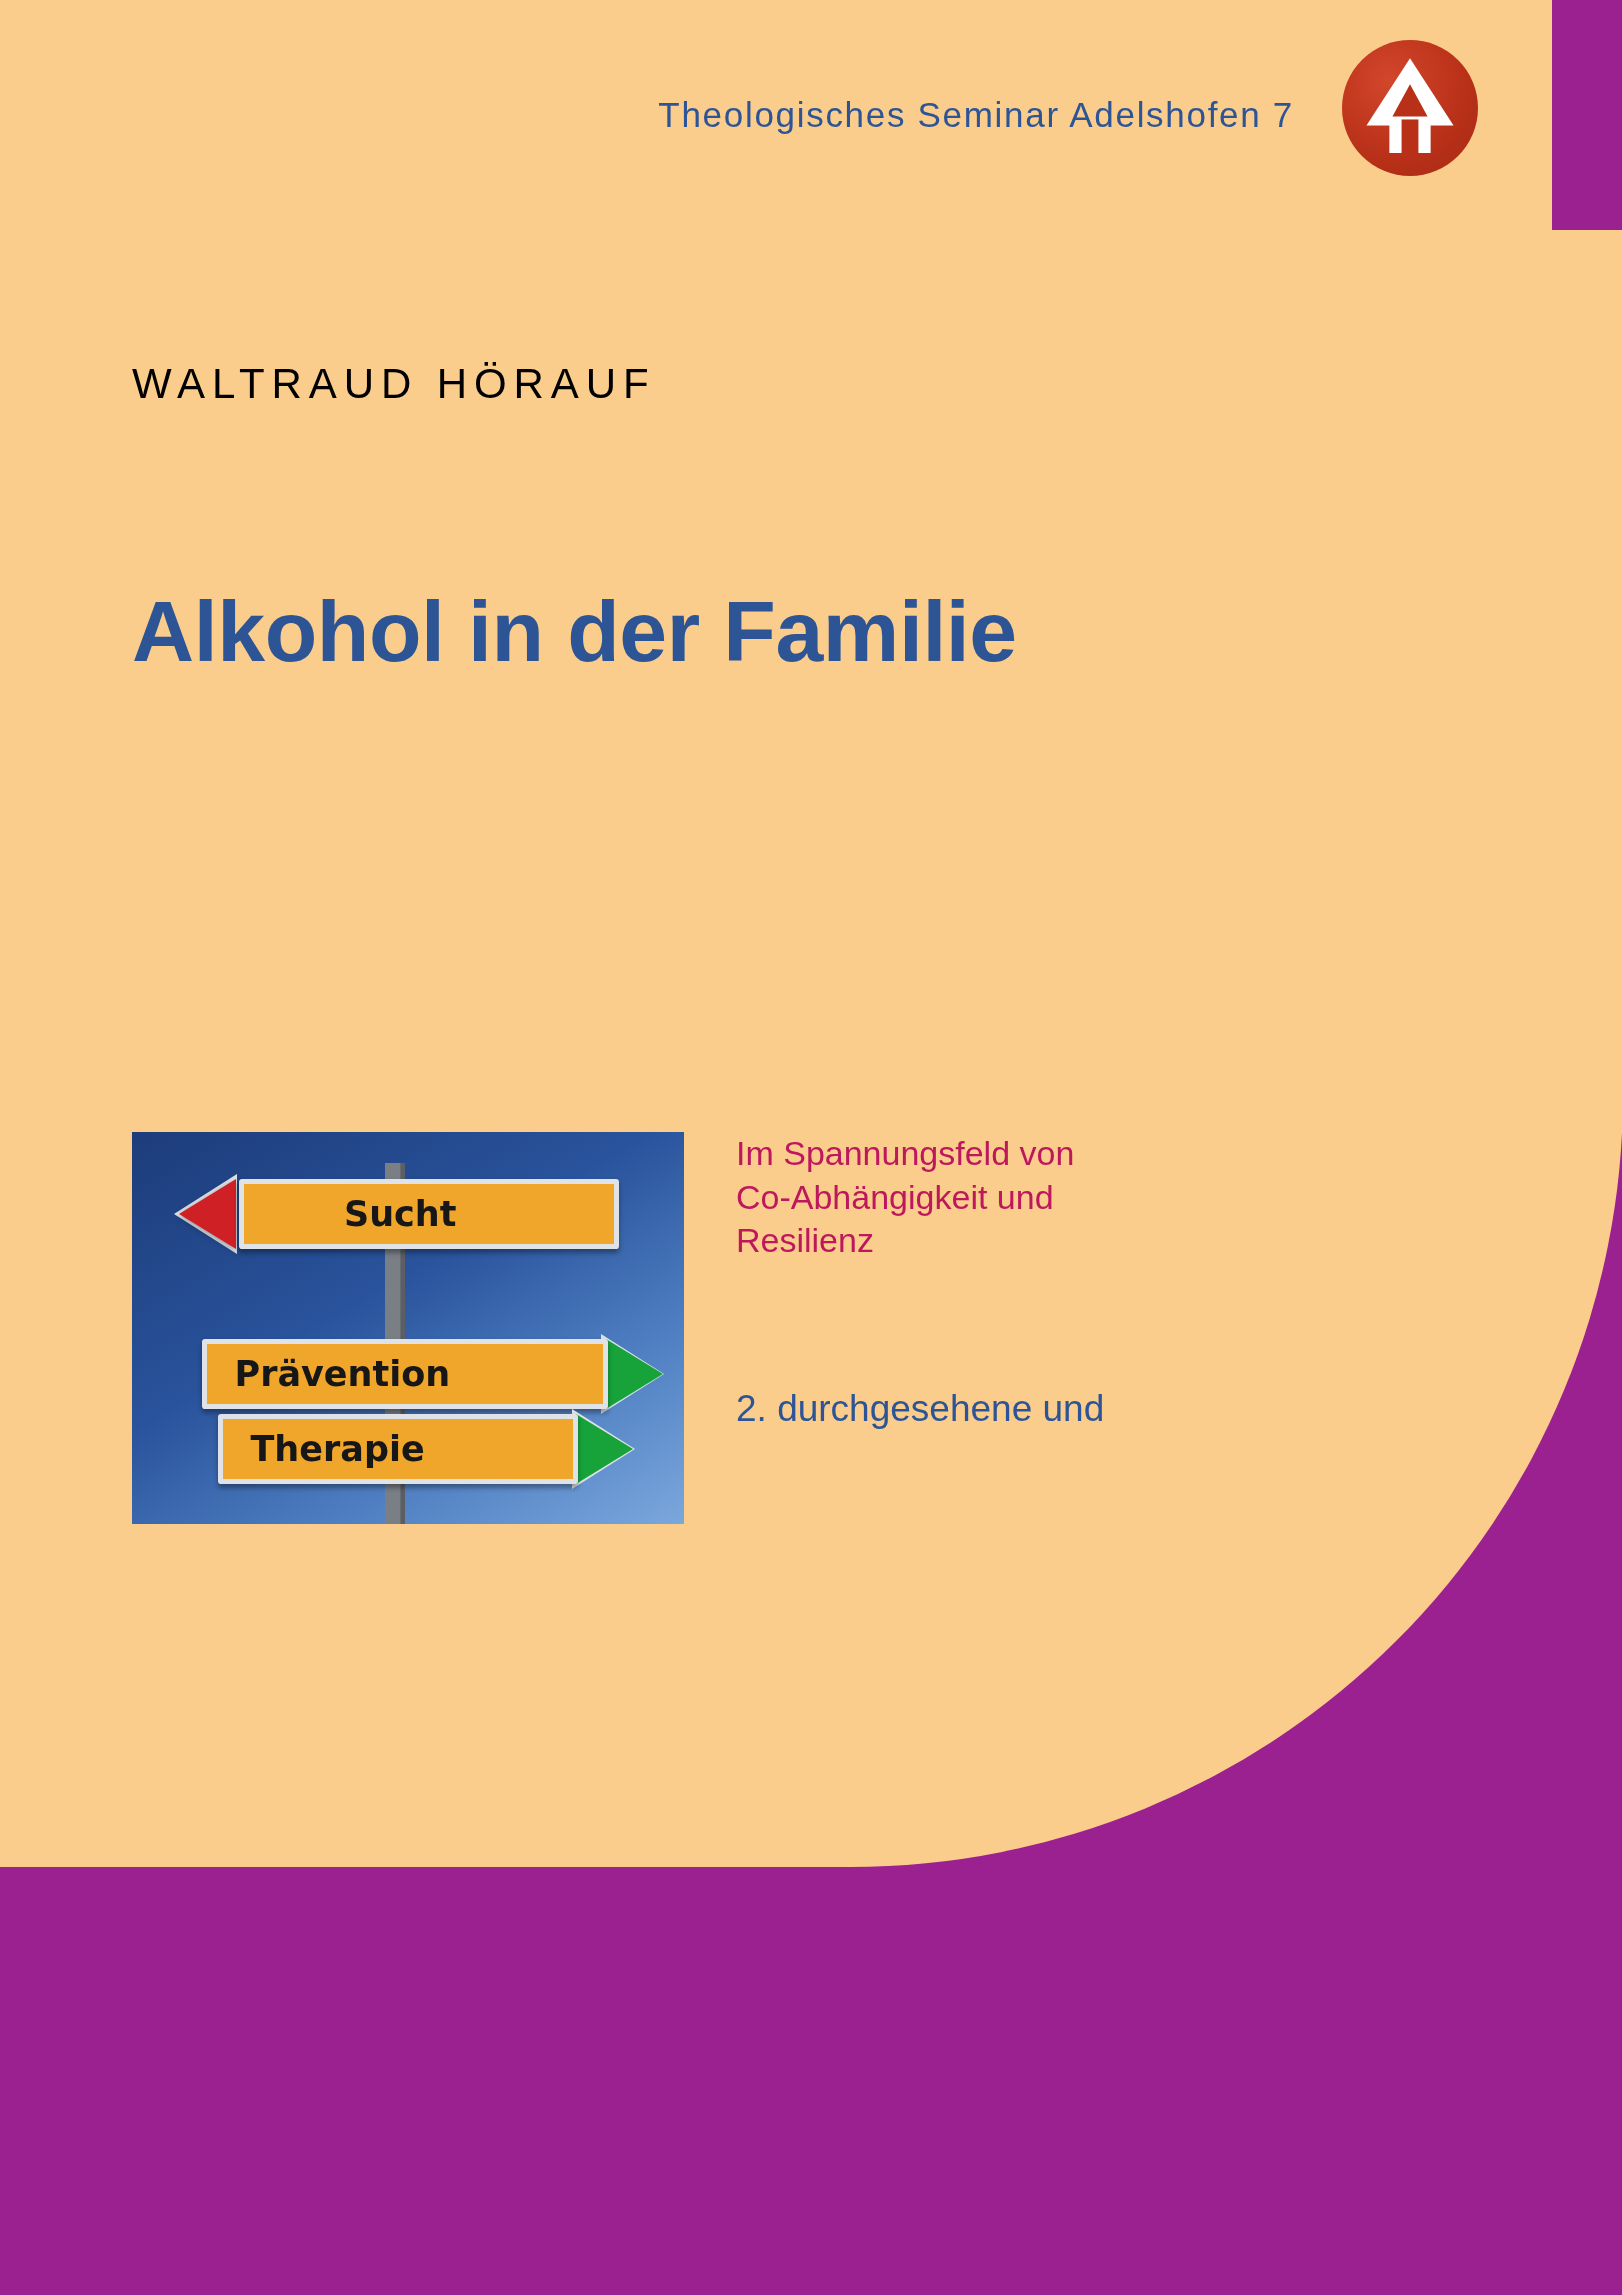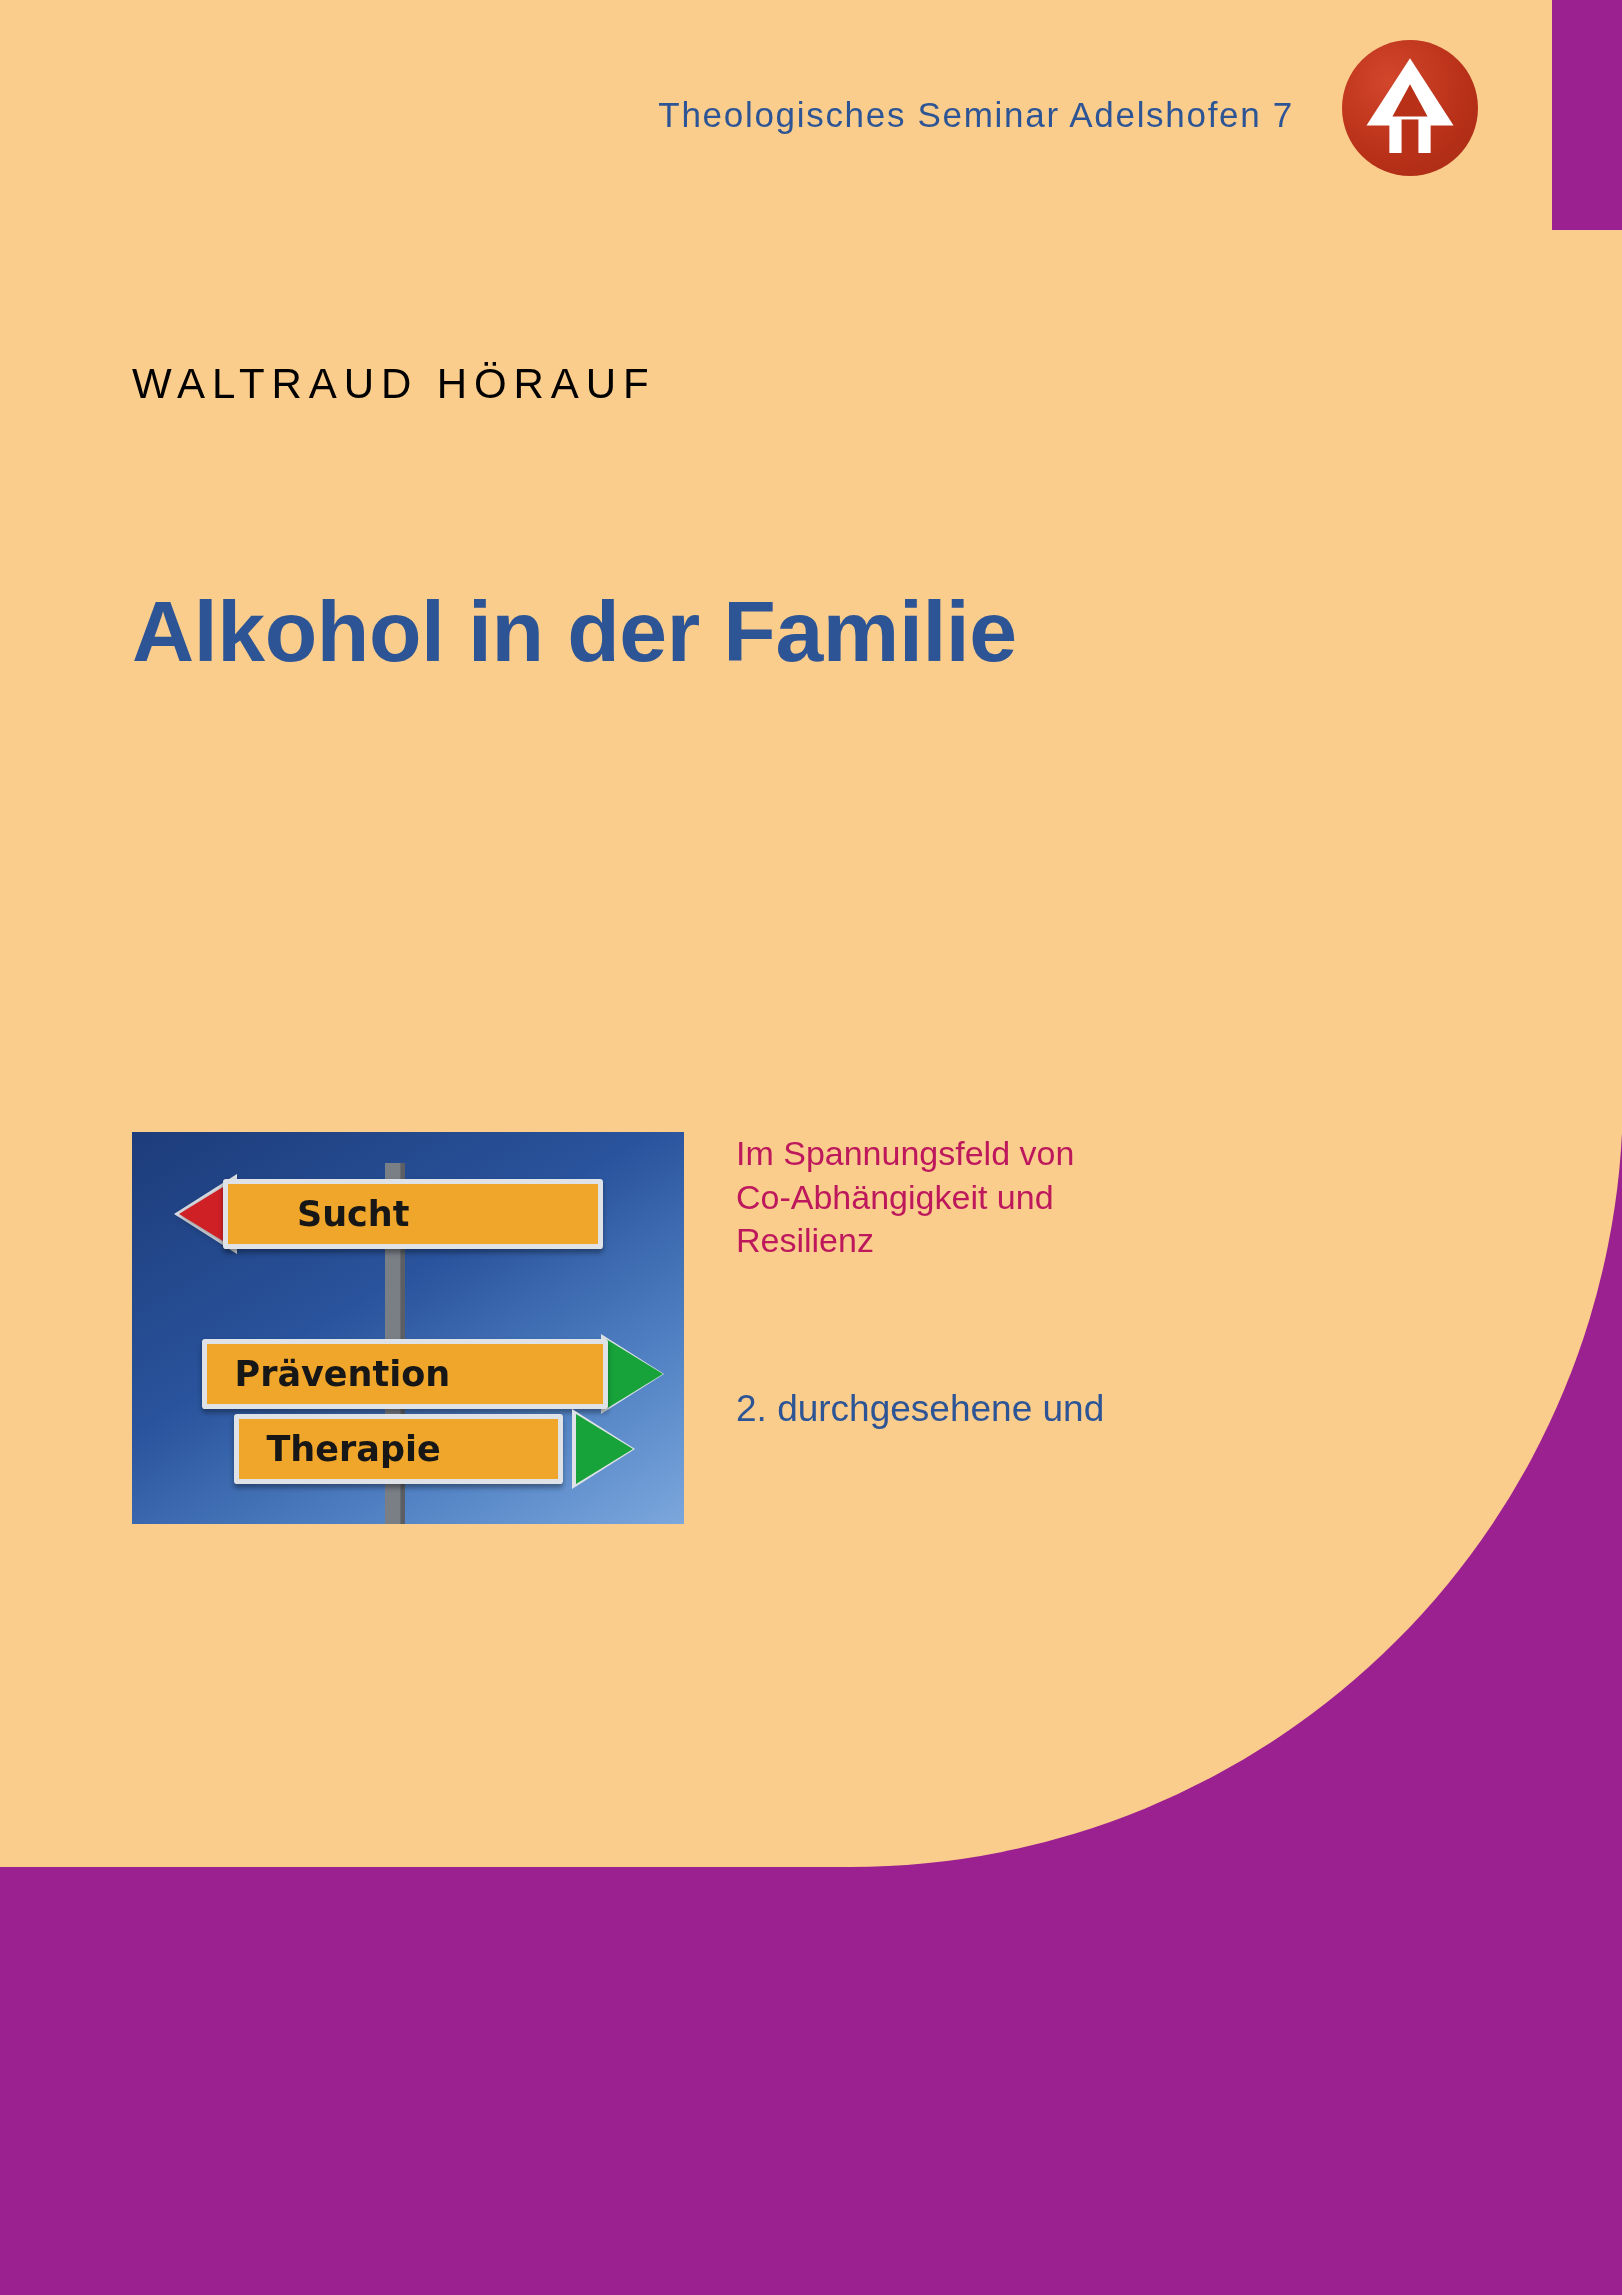--- a/index.html
+++ b/index.html
@@ -190,21 +190,21 @@
     position: absolute;
     top: 0;
     width: 0;
     height: 0;
     border-top: 35px solid transparent;
     border-bottom: 35px solid transparent;
   }
 
   
   #sign-sucht-row { top: 47px; left: 47px; width: 425px; }
-  #sign-sucht { left: 44px; width: 380px; padding-left: 69px; }
+  #sign-sucht { left: 60px; width: 380px; padding-left: 100px; }
   #sign-sucht-arrow {
     left: 0;
     border-right: 57px solid #cf2026;
     filter: drop-shadow(0 2.3px 3.8px rgba(0,0,0,0.35));
   }
   #sign-sucht-arrowframe {
     position: absolute;
     left: -4.6px;
     top: -4.6px;
     width: 0; height: 0;
@@ -225,21 +225,21 @@
     border-bottom: 40px solid transparent;
     border-left: 63px solid #dfe3e8;
   }
   #sign-praev-arrow {
     left: 404px;
     border-left: 57px solid #17a23a;
   }
 
   
   #sign-ther-row { top: 282px; left: 86px; width: 444px; }
-  #sign-ther { left: 0; width: 329px; padding-left: 27.5px; margin-left: 16px; }
+  #sign-ther { left: 0; width: 360px; padding-left: 27.5px; }
   #sign-ther-arrowframe {
     position: absolute;
     left: 354px;
     top: -4.6px;
     width: 0; height: 0;
     border-top: 40px solid transparent;
     border-bottom: 40px solid transparent;
     border-left: 63px solid #dfe3e8;
   }
   #sign-ther-arrow {

